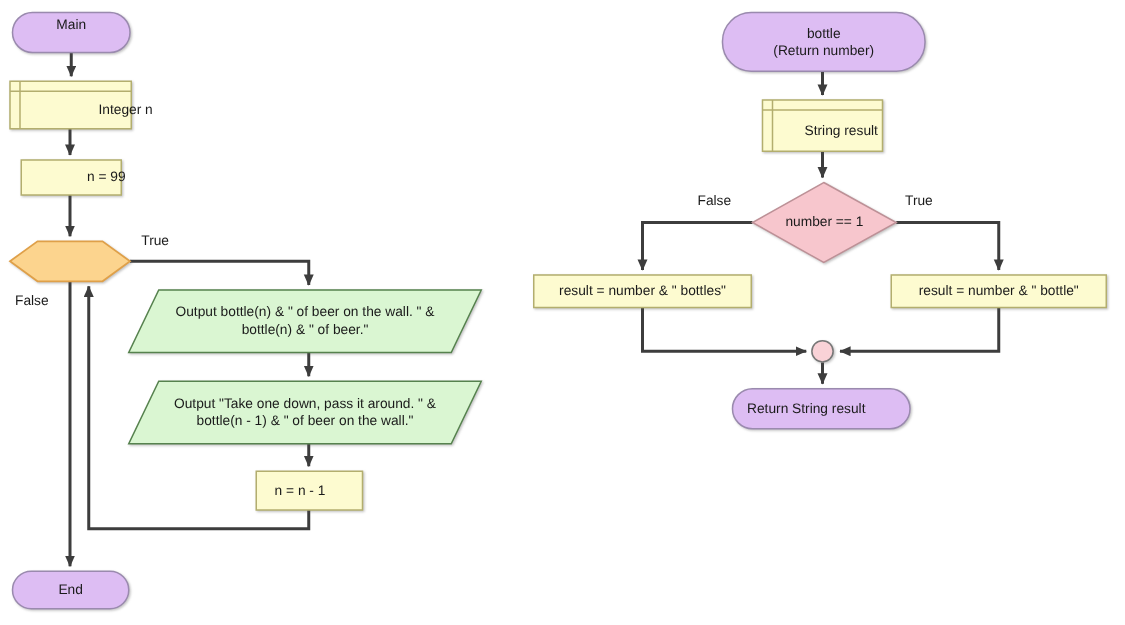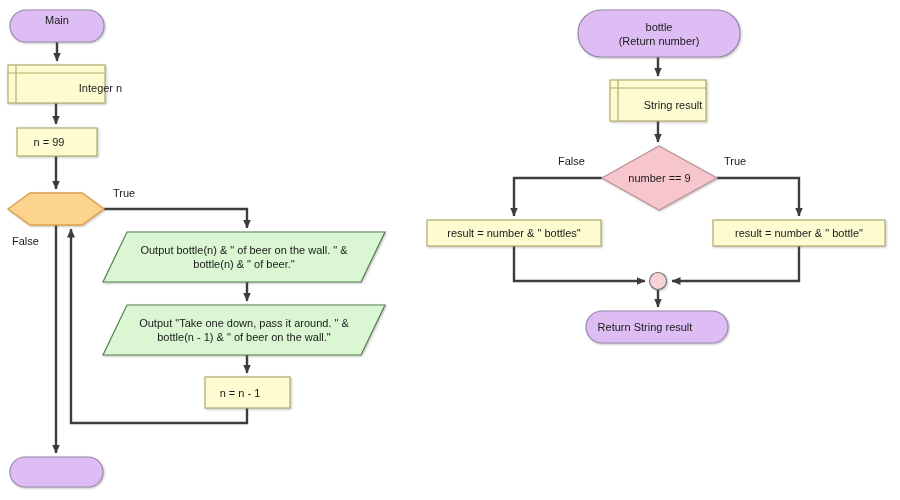--- a/index.html
+++ b/index.html
@@ -74,38 +74,39 @@
       <polygon points="659,146 717,178 659,210 602,178" fill="#f7c6cd" stroke="#bd9197" stroke-width="1.2"></polygon>
       <rect x="427" y="220" width="174" height="26" fill="#fdfbd0" stroke="#b3ae6e" stroke-width="1.2"></rect>
       <rect x="713" y="220" width="172" height="26" fill="#fdfbd0" stroke="#b3ae6e" stroke-width="1.2"></rect>
       <circle cx="658" cy="281" r="8.5" fill="#f9d2d7" stroke="#777777" stroke-width="1.2"></circle>
       <rect x="586" y="311" width="142" height="32" rx="16" fill="#ddbdf3" stroke="#9a8aae" stroke-width="1.2"></rect>
     </g>
   </svg>
 
   <div class="lbl" style="left:10px;top:10px;width:94px;height:20px;">Main</div>
   <div class="lbl" style="left:16px;top:73px;width:89px;height:30px;padding-left:40px;">Integer n</div>
-  <div class="lbl" style="left:17px;top:128px;width:64px;height:28px;">n = 99</div>
+  <div class="lbl" style="left:17px;top:128px;width:64px;height:28px;padding-left:36px;">n = 99</div>
   <div class="lbl branch" style="left:113px;top:186px;width:40px;height:14px;">True</div>
   <div class="lbl branch" style="left:12px;top:234px;width:40px;height:14px;">False</div>
   <div class="lbl" style="left:103px;top:232px;width:282px;height:50px;">
     <span>Output bottle(n) &amp; " of beer on the wall. " &amp;</span>
     <span>bottle(n) &amp; " of beer."</span>
   </div>
   <div class="lbl" style="left:103px;top:305px;width:282px;height:50px;">
     <span>Output "Take one down, pass it around. " &amp;</span>
     <span>bottle(n - 1) &amp; " of beer on the wall."</span>
   </div>
   <div class="lbl" style="left:205px;top:377px;width:70px;height:31px;">n = n - 1</div>
+  <div class="lbl" style="left:10px;top:457px;width:93px;height:30px;">End</div>
 
   <div class="lbl" style="left:578px;top:10px;width:162px;height:47px;align-items:center;">
     <span>bottle</span>
     <span>(Return number)</span>
   </div>
   <div class="lbl" style="left:618px;top:88px;width:88px;height:33px;margin-left:11px;">String result</div>
-  <div class="lbl" style="left:602px;top:146px;width:115px;height:64px;">number == 9</div>
+  <div class="lbl" style="left:602px;top:146px;width:115px;height:64px;">number == 1</div>
   <div class="lbl branch" style="left:558px;top:154px;width:44px;height:14px;">False</div>
   <div class="lbl branch" style="left:724px;top:154px;width:40px;height:14px;">True</div>
   <div class="lbl" style="left:427px;top:220px;width:174px;height:26px;">result = number &amp; " bottles"</div>
   <div class="lbl" style="left:713px;top:220px;width:172px;height:26px;">result = number &amp; " bottle"</div>
   <div class="lbl" style="left:586px;top:311px;width:118px;height:32px;border-radius:14px;">Return String result</div>
 
 </div>
 
 </body></html>

